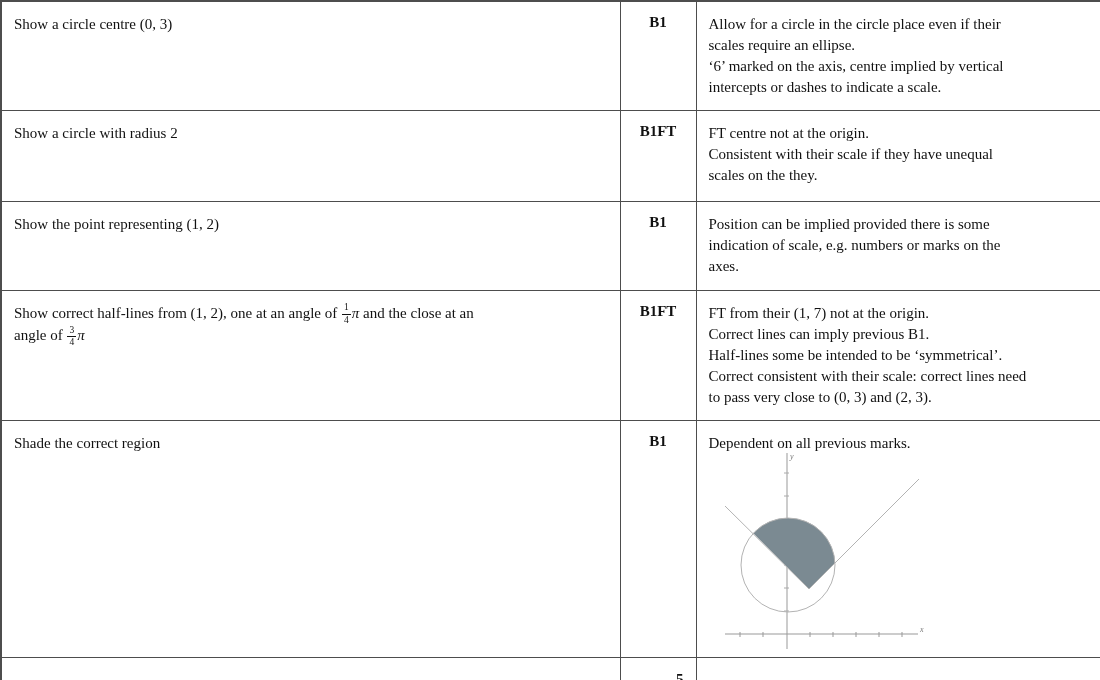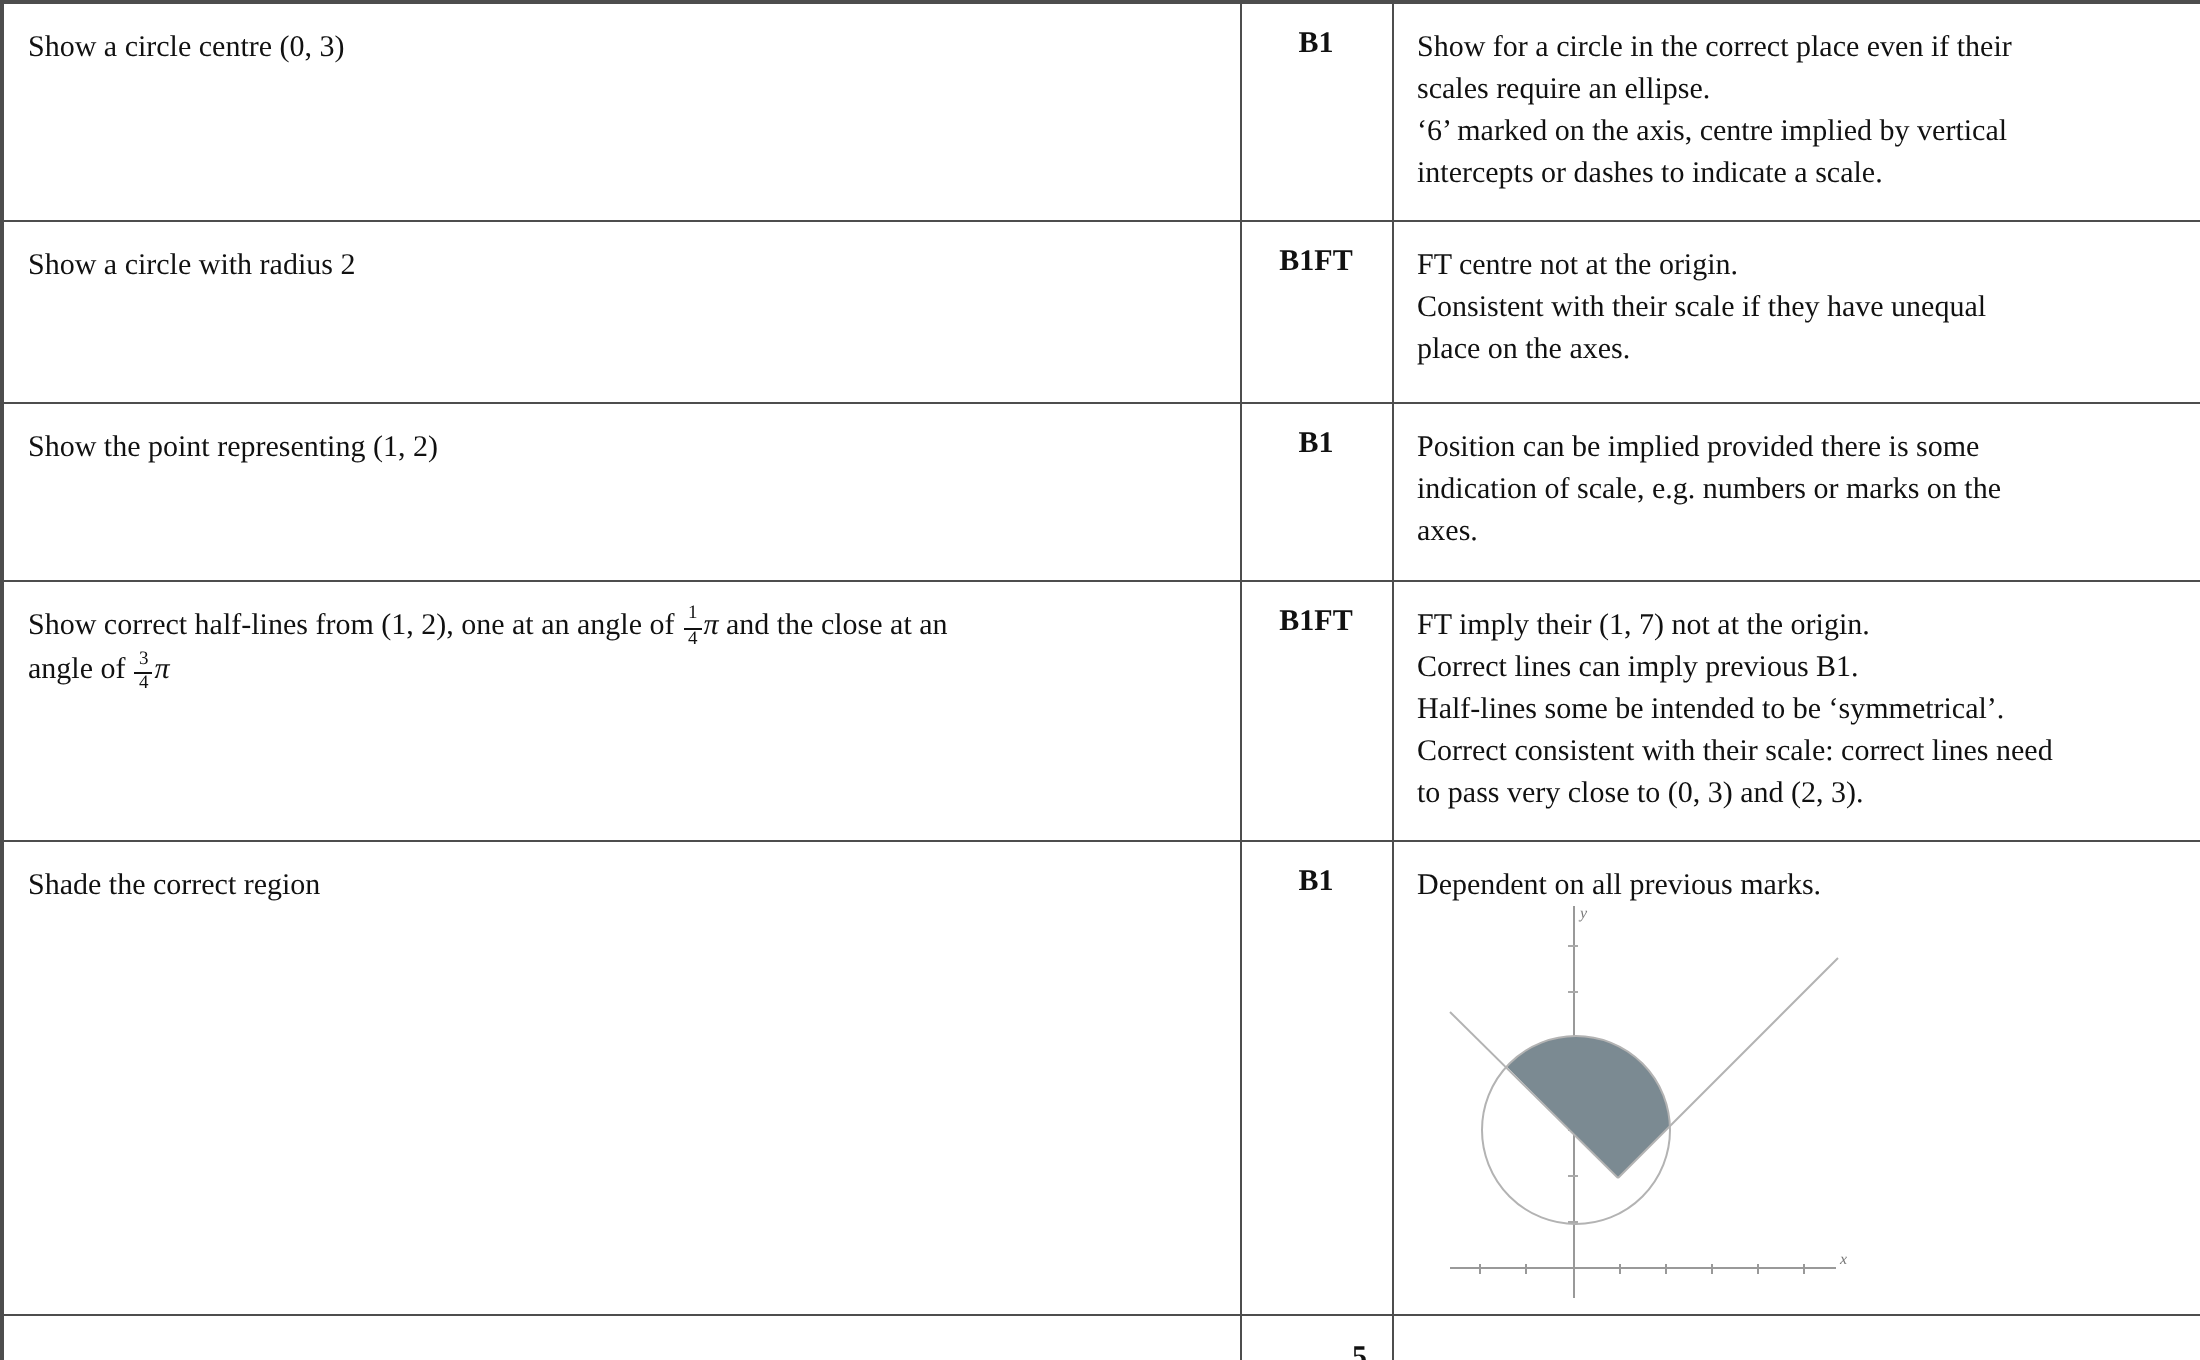--- a/index.html
+++ b/index.html
@@ -54,38 +54,38 @@
 
   <tbody>
       <tr style="height:100px">
     <td class="ans">
       <div class="line">Show a circle centre (0, 3)</div>
     </td>
     <td class="mk">
       <span>B1</span>
     </td>
     <td class="gd">
-      <div class="line"><span>Show for a circle in the correct place even if their</span></div>
+      <div class="line"><span>Allow for a circle in the circle place even if their</span></div>
       <div class="line"><span>scales require an ellipse.</span></div>
       <div class="line"><span>‘6’ marked on the axis, centre implied by vertical</span></div>
       <div class="line"><span>intercepts or dashes to indicate a scale.</span></div>
     </td>
   </tr>
 
   <tr style="height:91px">
     <td class="ans">
       <div class="line">Show a circle with radius 2</div>
     </td>
     <td class="mk">
       <span>B1FT</span>
     </td>
     <td class="gd">
       <div class="line"><span>FT centre not at the origin.</span></div>
       <div class="line"><span>Consistent with </span><span class="it">their</span><span> scale if they have unequal</span></div>
-      <div class="line"><span>place on the axes.</span></div>
+      <div class="line"><span>scales on the they.</span></div>
     </td>
   </tr>
 
   <tr style="height:89px">
     <td class="ans">
       <div class="line">Show the point representing (1, 2)</div>
     </td>
     <td class="mk">
       <span>B1</span>
     </td>
@@ -102,21 +102,21 @@
         <span>Show correct half-lines from (1, 2), one at an angle of </span><span class="frac"><span class="fn">1</span><span class="fd">4</span></span><span class="pi">π</span><span> and the close at an</span>
       </div>
       <div class="line">
         <span>angle of </span><span class="frac"><span class="fn">3</span><span class="fd">4</span></span><span class="pi">π</span>
       </div>
     </td>
     <td class="mk">
       <span>B1FT</span>
     </td>
     <td class="gd">
-      <div class="line"><span>FT imply </span><span class="it">their</span><span> (1, 7) not at the origin.</span></div>
+      <div class="line"><span>FT from </span><span class="it">their</span><span> (1, 7) not at the origin.</span></div>
       <div class="line"><span>Correct lines can imply previous B1.</span></div>
       <div class="line"><span>Half-lines some be intended to be ‘symmetrical’.</span></div>
       <div class="line"><span>Correct consistent with </span><span class="it">their</span><span> scale: correct lines need</span></div>
       <div class="line"><span>to pass very close to (0, 3) and (2, 3).</span></div>
     </td>
   </tr>
 
   <tr style="height:237px">
     <td class="ans">
       <div class="line">Shade the correct region</div>

